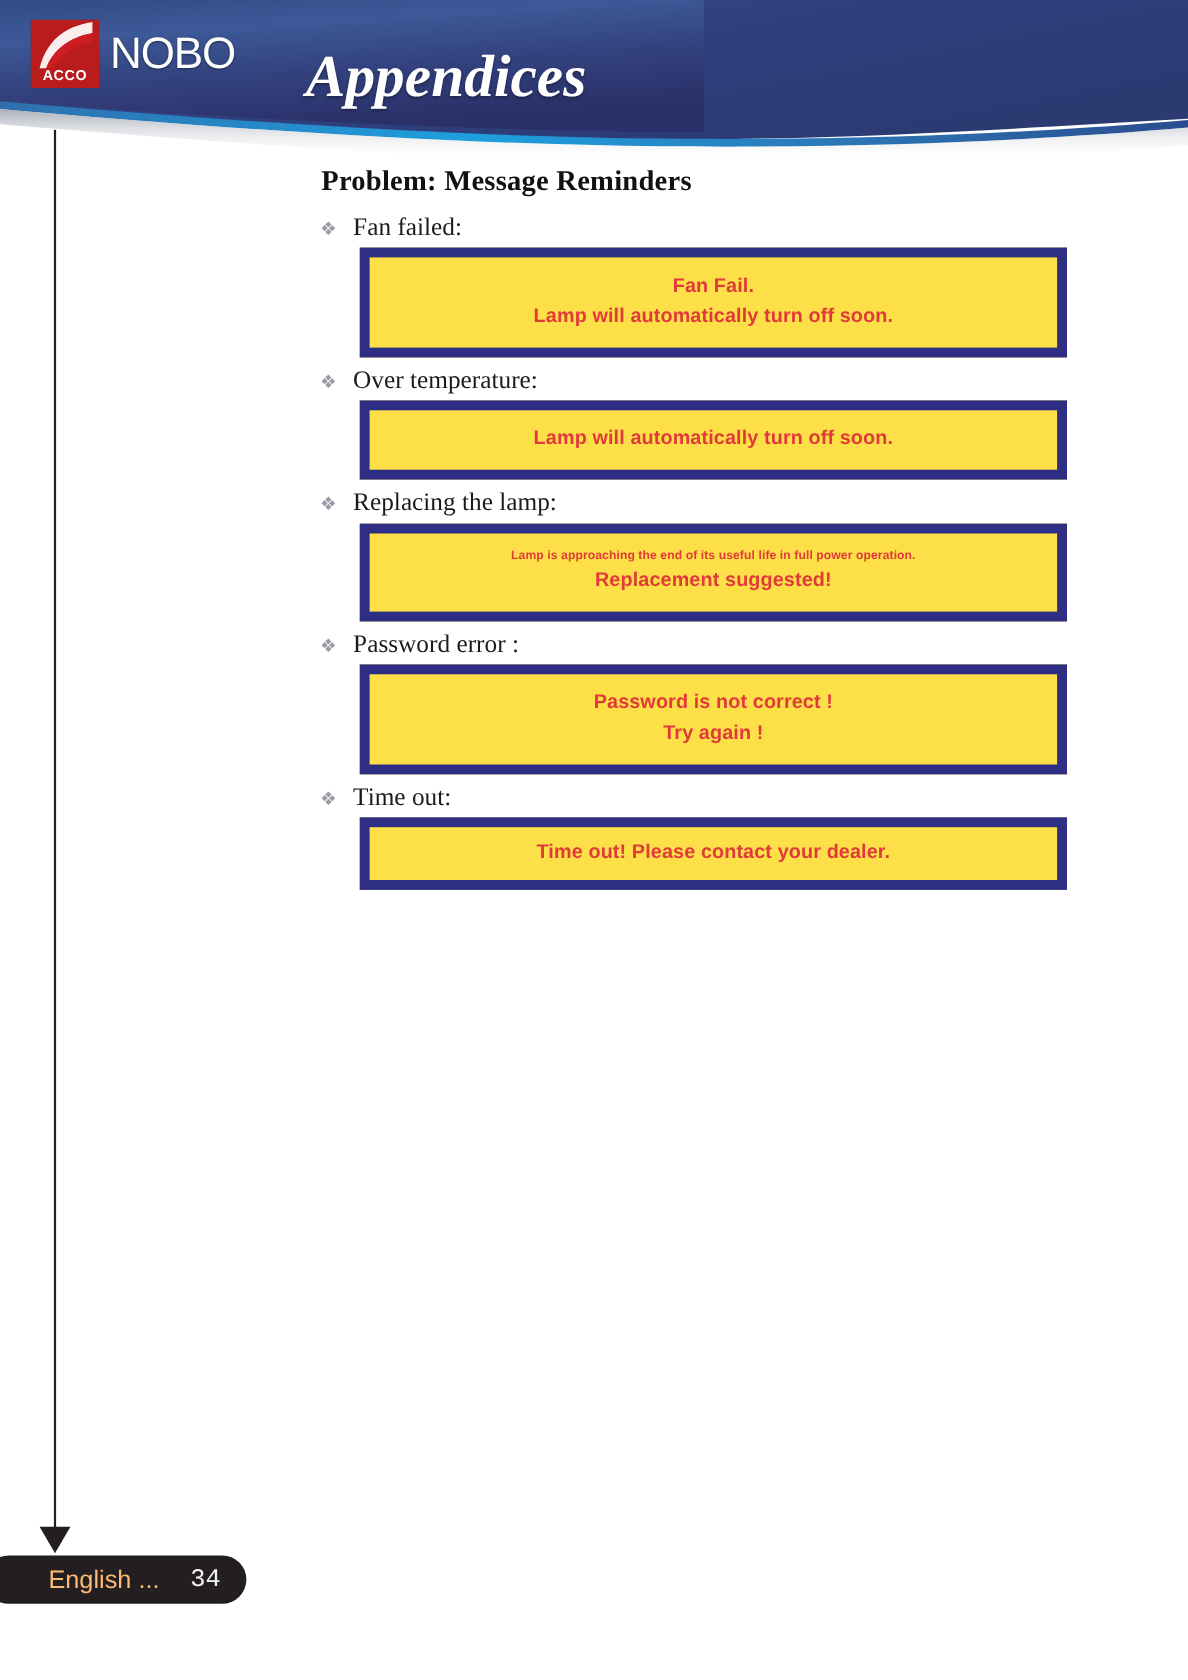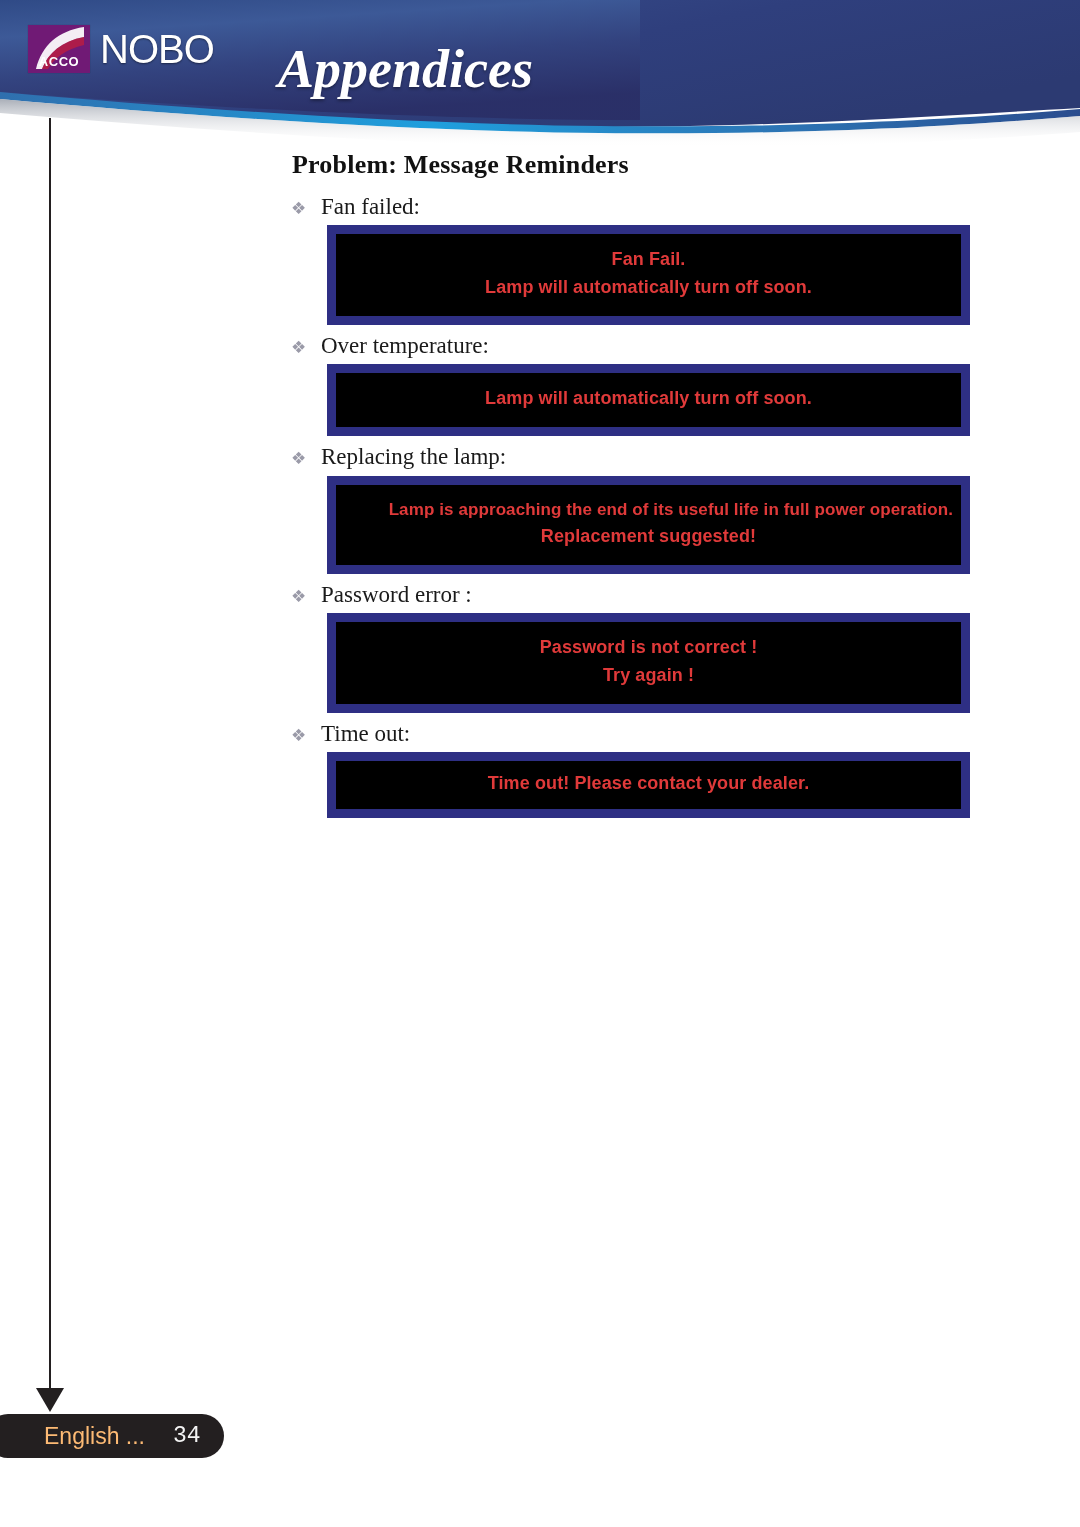--- a/index.html
+++ b/index.html
@@ -37,22 +37,22 @@
     left: 28px;
     top: 18px;
     display: flex;
     align-items: center;
     height: 62px;
     z-index: 6;
   }
   .logo-mark {
     position: relative;
     width: 62px;
-    height: 48px;
-    background: #701a75;
+    height: 62px;
+    background: #b91c1c;
     overflow: hidden;
     flex: none;
     box-shadow: 0 0 1px rgba(0,0,0,.3);
   }
   .logo-mark .swoosh {
     position: absolute;
     left: 0;
     top: 0;
   }
   .logo-acco {
@@ -154,40 +154,39 @@
     font-size: 23px;
     color: #1a1a1a;
     line-height: 1.1;
   }
 
   
   .osd-box {
     margin-left: 327px;
     width: 609px;
     border: 9px solid #2e2f84;
-    background: #000000;
+    background: #fde047;
     box-sizing: content-box;
     padding: 9px 8px 11px 8px;
     text-align: center;
   }
   .osd-box.two-line {
     padding: 12px 8px 14px 8px;
   }
   .osd-line {
     font-family: "Liberation Sans", sans-serif;
     font-weight: bold;
     font-size: 18px;
     color: #e03a3a;
     line-height: 1.55;
     letter-spacing: 0.1px;
     white-space: nowrap;
   }
   .osd-line.small {
-    font-size: 17px;
-    text-align: right;
+    font-size: 11px;
   }
 
   
   .footer-bar {
     position: absolute;
     left: -14px;
     top: 1414px;
     width: 238px;
     height: 44px;
     background: #231f20;

